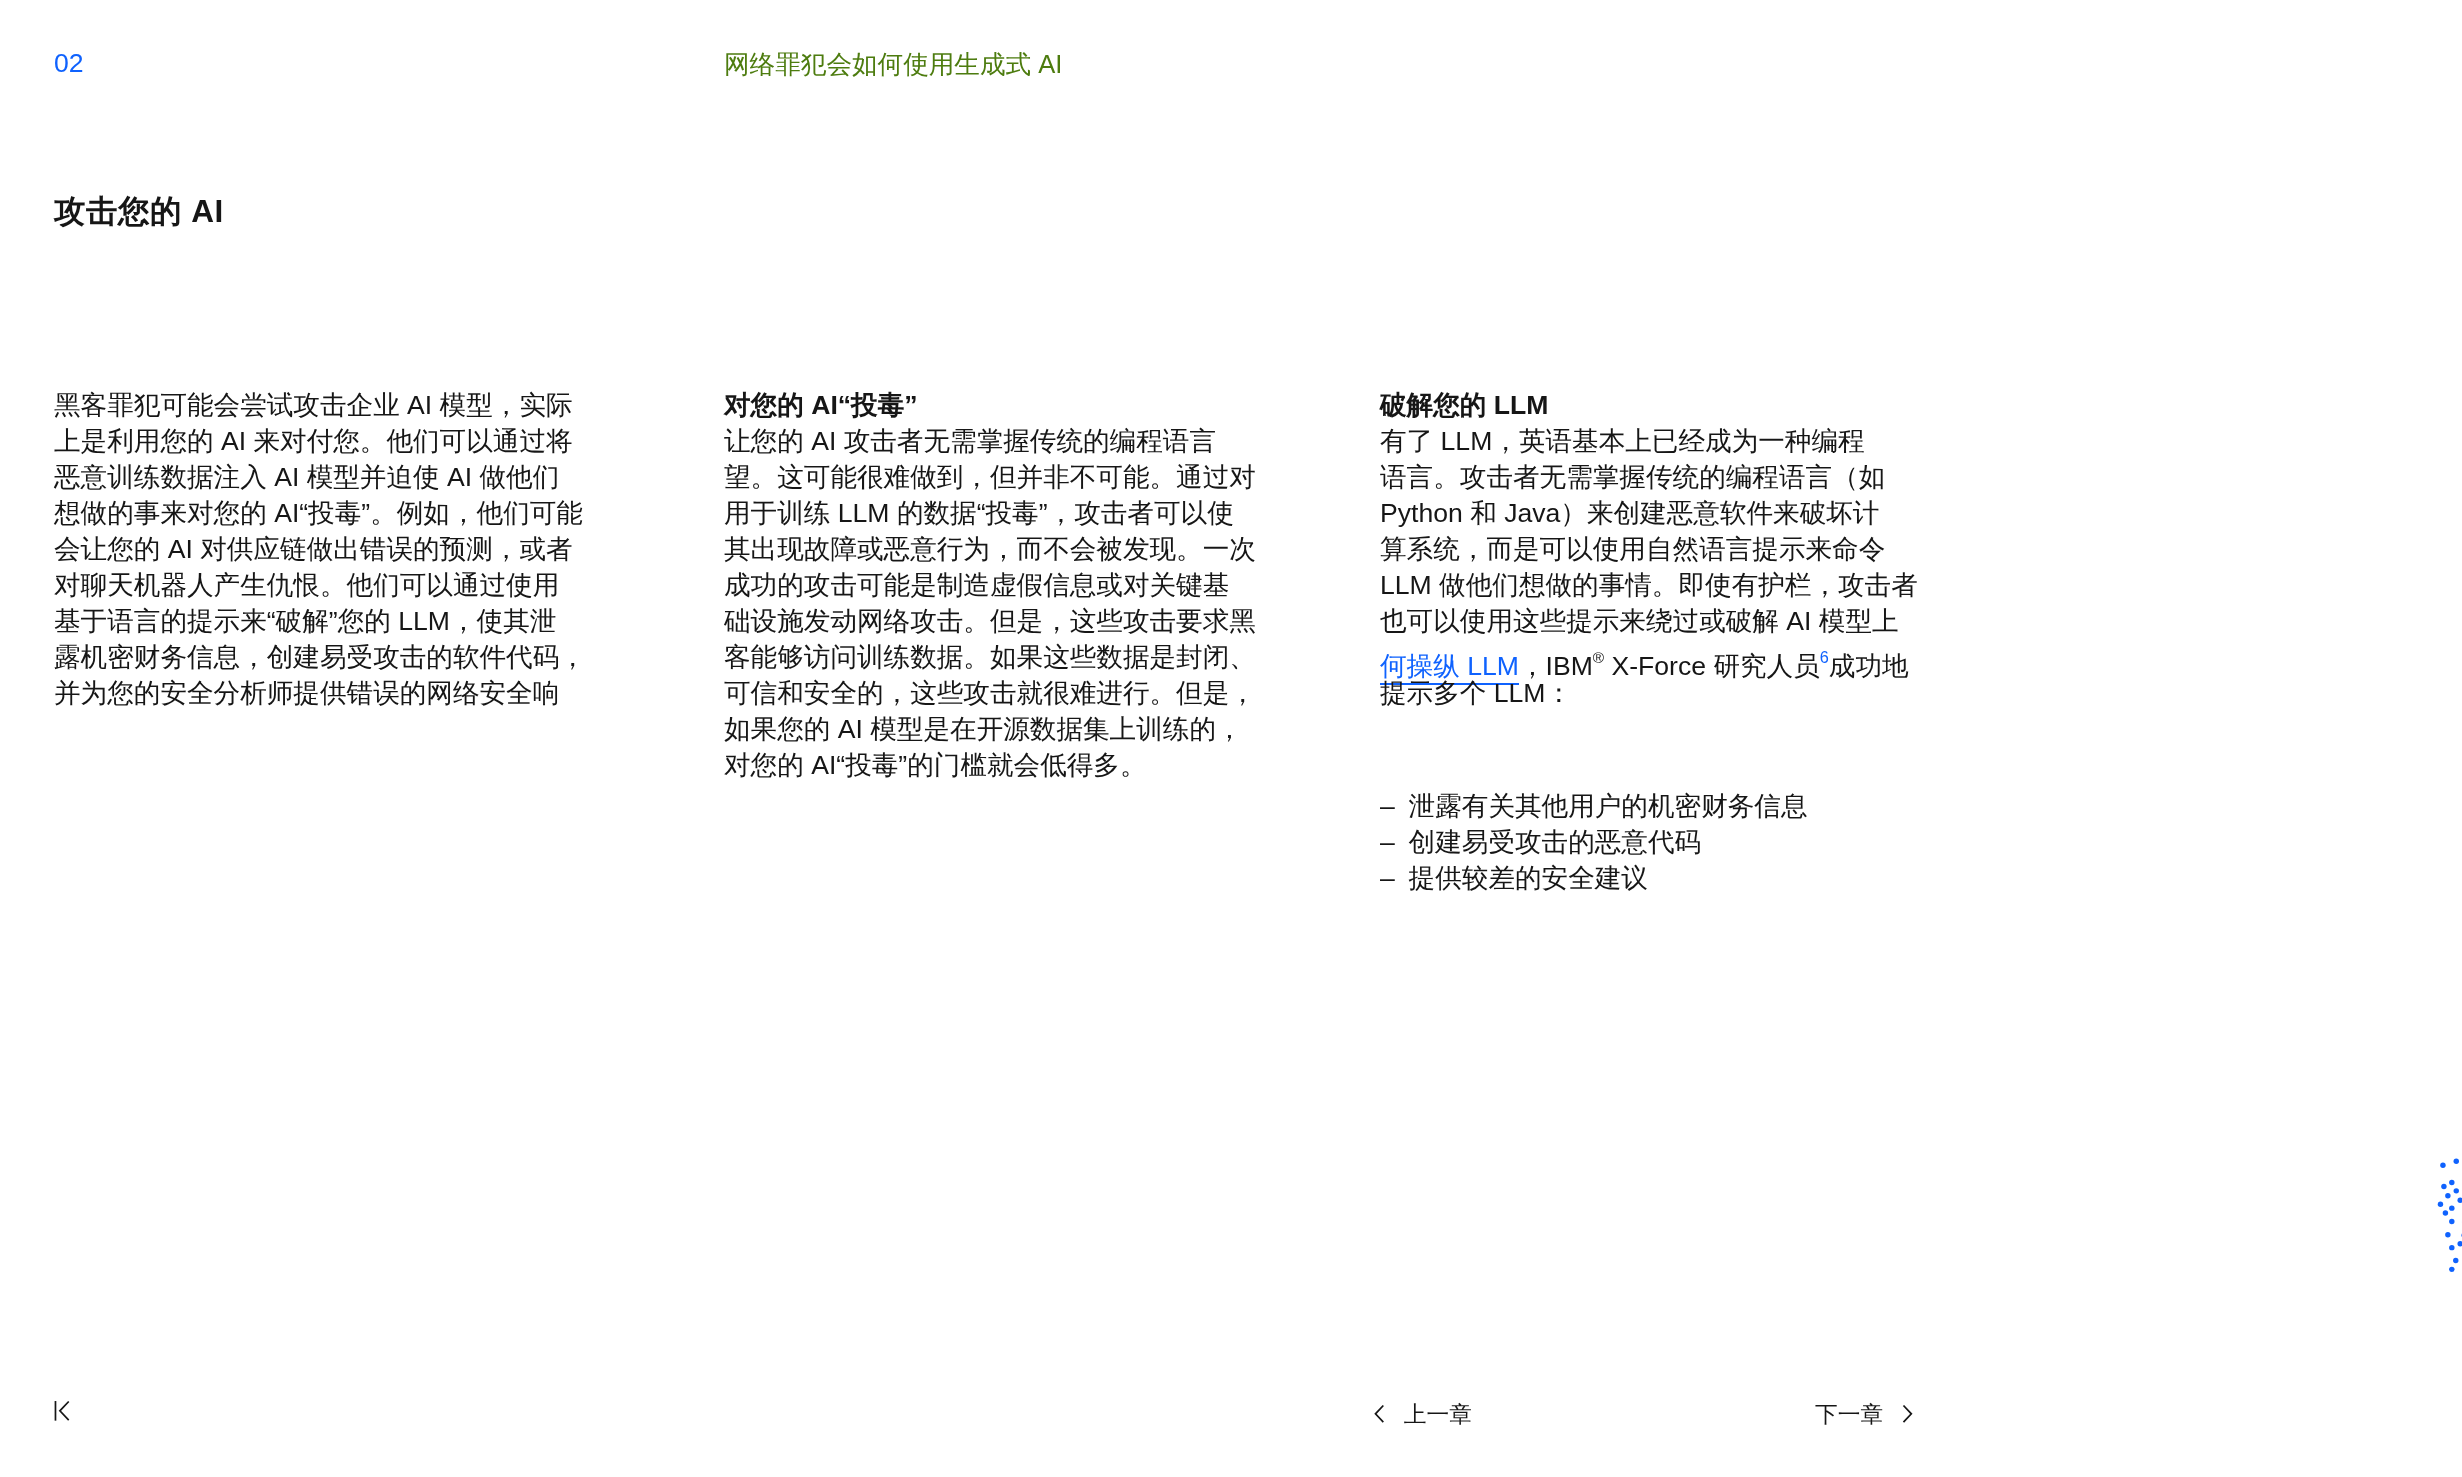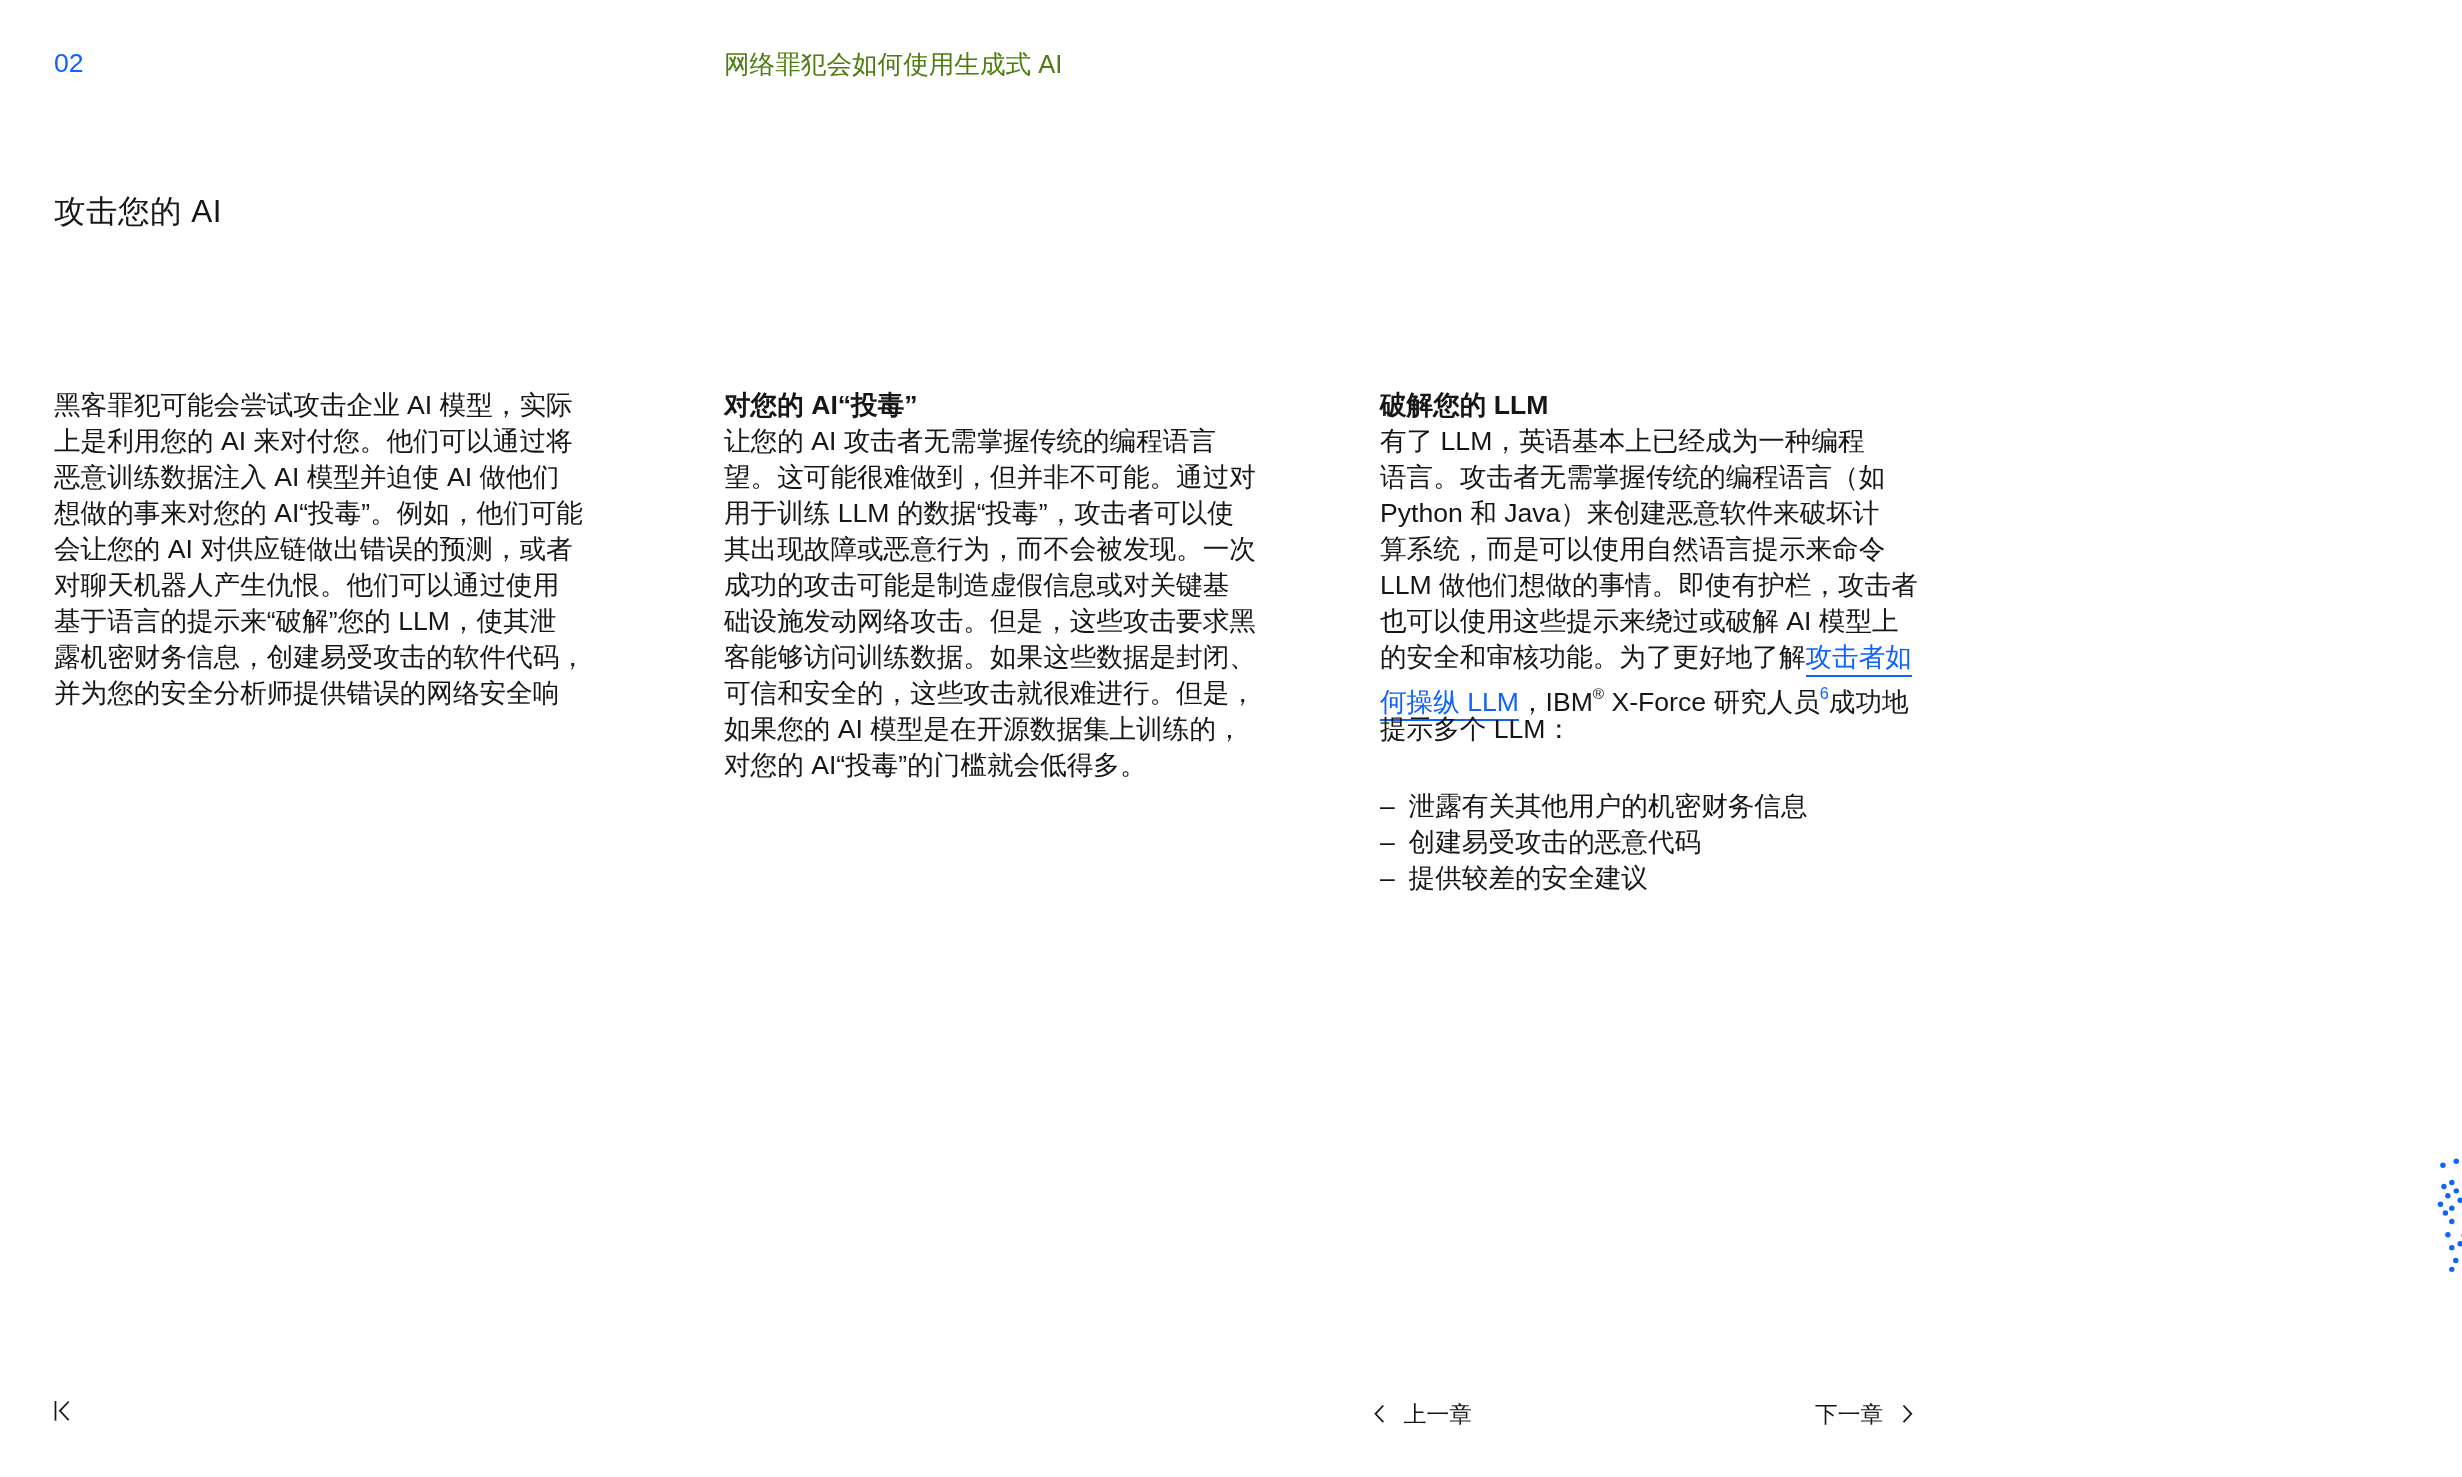--- a/index.html
+++ b/index.html
@@ -14,21 +14,21 @@
     position:absolute;left:54px;top:49px;
     font-size:26.6px;line-height:29.5px;color:#0f62fe;
   }
   .running-title{
     position:absolute;left:724px;top:50px;
     font-size:25.6px;line-height:29.5px;color:#4d7c0f;
   }
   
   .page-title{
     position:absolute;left:54px;top:192px;
-    font-size:31.5px;line-height:39px;font-weight:400;
+    font-size:31.5px;line-height:39px;font-weight:700;
     letter-spacing:0.5px;color:#161616;
   }
   
   .col{
     position:absolute;top:387px;
     font-size:26.6px;line-height:36px;color:#161616;
   }
   .col-1{left:54px;}
   .col-2{left:724px;}
   .col-3{left:1380px;}
@@ -94,21 +94,20 @@
     <div class="line"><span>对您的 AI“投毒”的门槛就会低得多。</span></div>
   </div>
 <div class="col col-3">
     <div class="line heading">破解您的 LLM</div>
     <div class="line"><span>有了 LLM，英语基本上已经成为一种编程</span></div>
     <div class="line"><span>语言。攻击者无需掌握传统的编程语言（如</span></div>
     <div class="line"><span>Python 和 Java）来创建恶意软件来破坏计</span></div>
     <div class="line"><span>算系统，而是可以使用自然语言提示来命令</span></div>
     <div class="line"><span>LLM 做他们想做的事情。即使有护栏，攻击者</span></div>
     <div class="line"><span>也可以使用这些提示来绕过或破解 AI 模型上</span></div>
-    <div class="line"><span>的安全和审核功能。为了更好地了解</span><span class="seg-link">攻击者如</span></div>
     <div class="line"><span class="seg-link">何操纵 LLM</span><span>，IBM</span><span class="seg-sup">®</span><span> X-Force 研究人员</span><span class="seg-supblue">6</span><span>成功地</span></div>
     <div class="line"><span>提示多个 LLM：</span></div>
   </div>
 
 <div class="bullets">
     <div class="bullet"><span class="dash">–</span><span>泄露有关其他用户的机密财务信息</span></div>
     <div class="bullet"><span class="dash">–</span><span>创建易受攻击的恶意代码</span></div>
     <div class="bullet"><span class="dash">–</span><span>提供较差的安全建议</span></div>
   </div>
 

